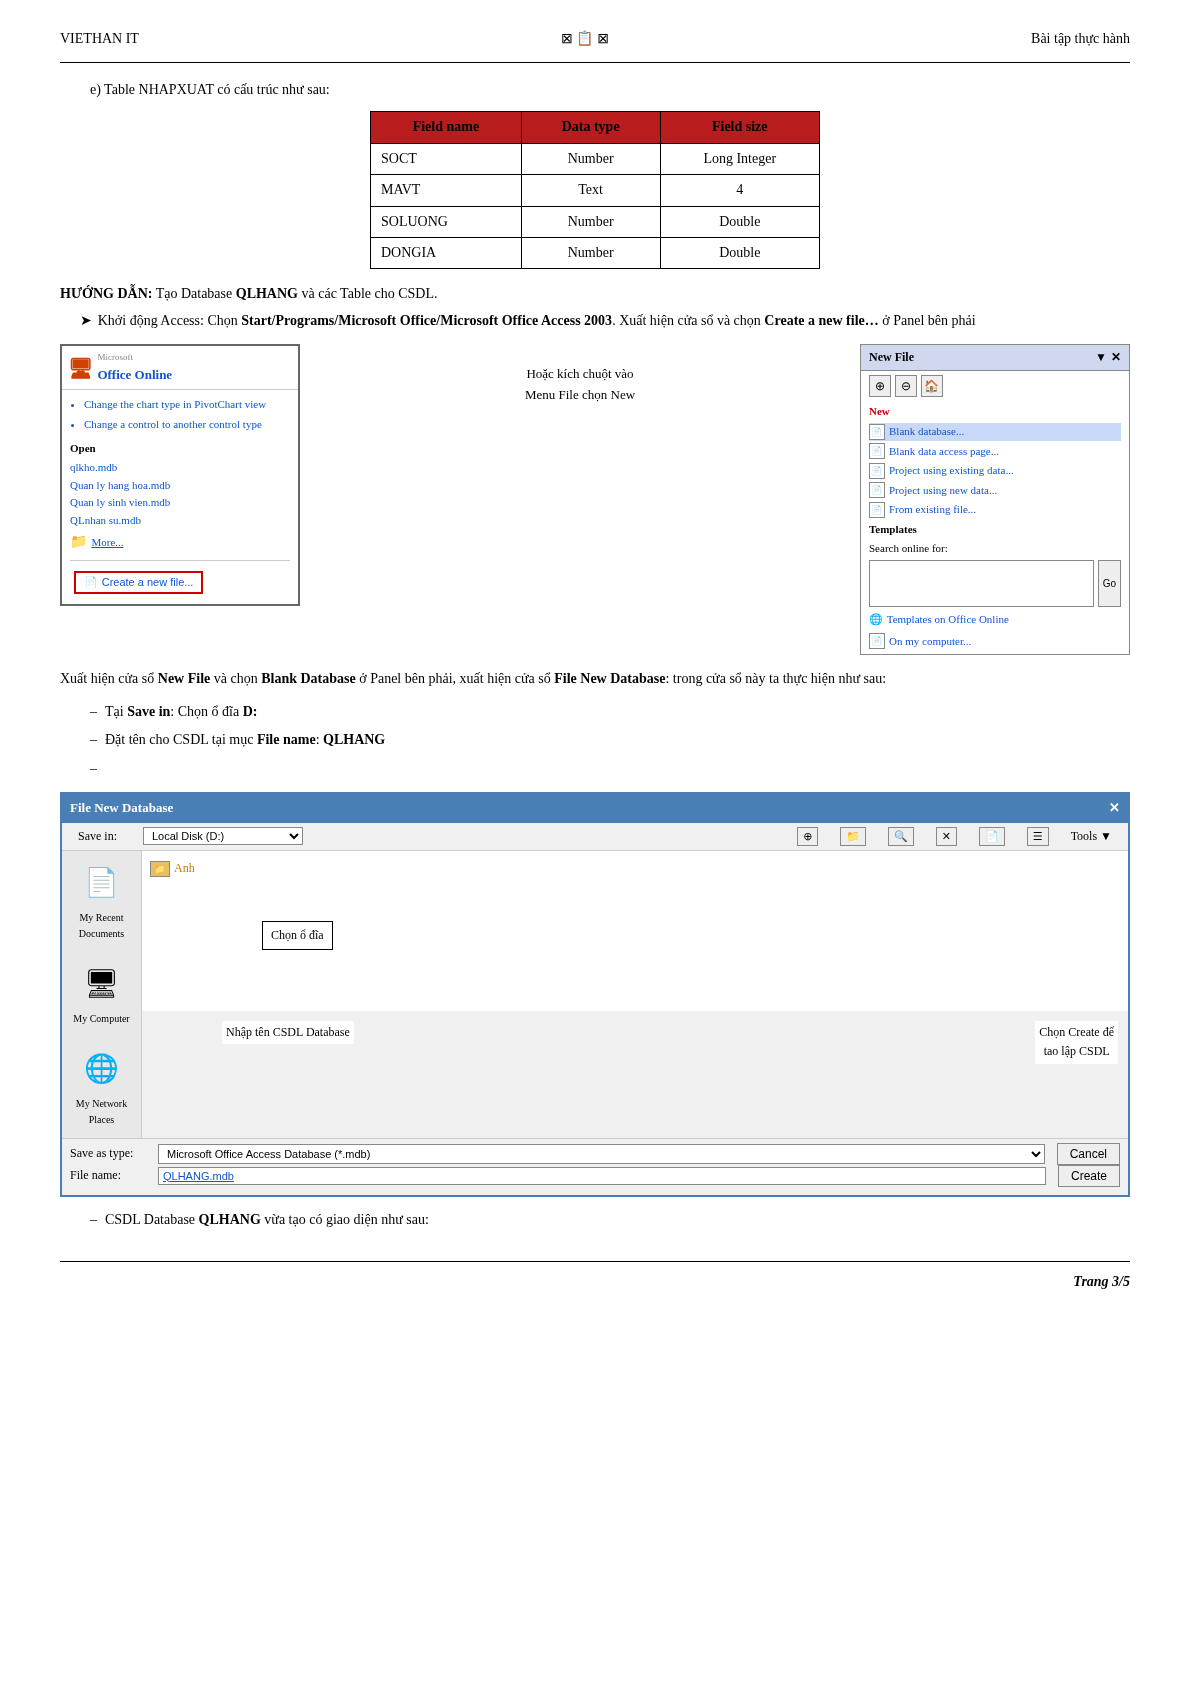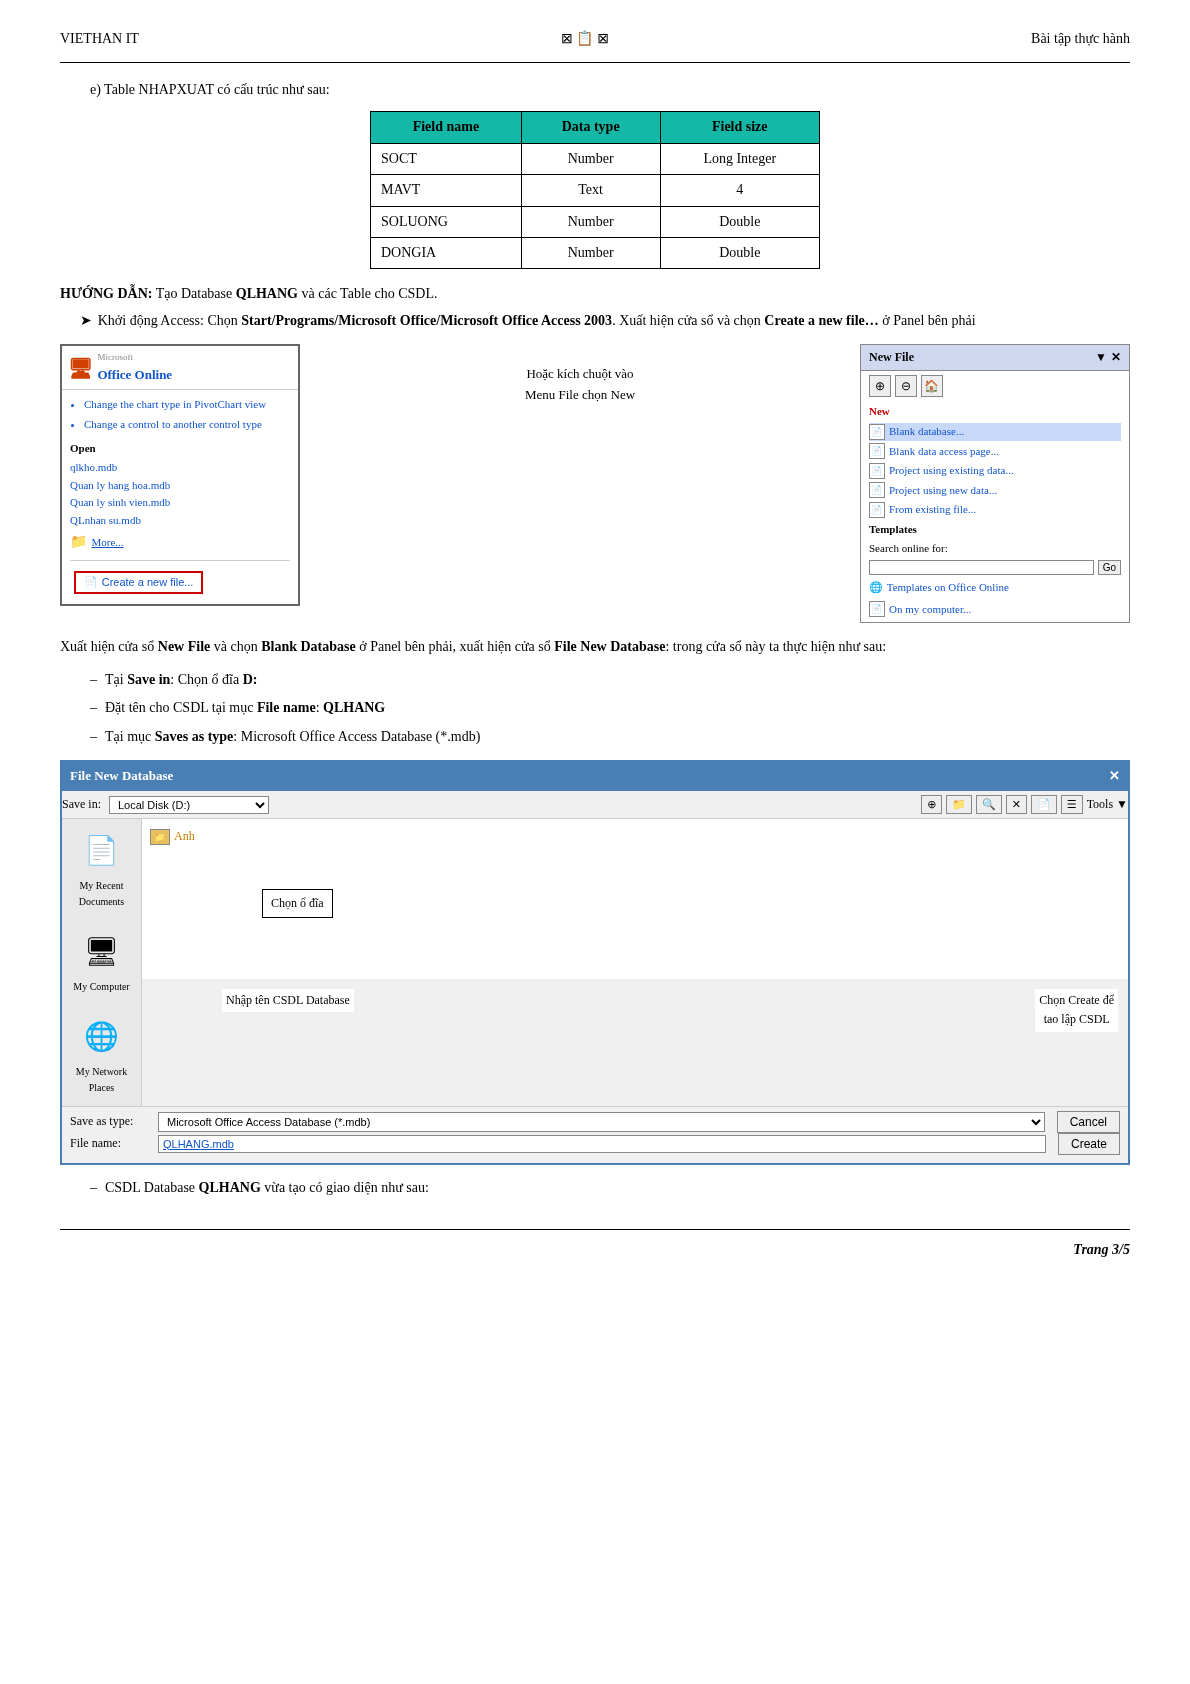--- a/index.html
+++ b/index.html
@@ -31,21 +31,21 @@
       border-collapse: collapse;
       margin: 10px auto;
       min-width: 450px;
     }
     .data-table th, .data-table td {
       border: 1px solid #000;
       padding: 4px 20px;
       text-align: center;
     }
     .data-table th {
-      background: #14b8a6;
+      background: #b91c1c;
       font-weight: bold;
       text-align: center;
     }
     .data-table td:first-child {
       text-align: left;
       padding-left: 10px;
     }
 
     
     .section-label {
@@ -137,21 +137,21 @@
     .new-file-panel-body { padding: 4px 8px; }
     .new-file-panel-icons { display: flex; gap: 4px; margin-bottom: 6px; }
     .new-file-icon { width: 22px; height: 22px; border: 1px solid #888; display: flex; align-items: center; justify-content: center; font-size: 12px; background: #eee; cursor: pointer; }
     .new-file-section { font-weight: bold; font-size: 11px; margin: 4px 0 2px 0; color: #cc0000; }
     .new-file-link { display: flex; align-items: center; gap: 4px; font-size: 11px; color: #1155cc; margin-bottom: 2px; }
     .new-file-link-highlighted { background: #c8d8f8; }
     .file-icon { width: 16px; height: 16px; background: #fff; border: 1px solid #888; display: inline-flex; align-items: center; justify-content: center; font-size: 9px; color: #d04000; flex-shrink: 0; }
     .templates-section { font-weight: bold; font-size: 11px; }
     .search-row { display: flex; margin: 2px 0; gap: 4px; }
     .search-input { flex: 1; border: 1px solid #888; font-size: 10px; padding: 1px; }
-    .go-btn { border: 1px solid #888; background: #eee; font-size: 10px; padding: 1px 4px; cursor: pointer; }
+    .go-btn { border: 1px solid #888; background: #eee; font-size: 10px; padding: 17px 4px; cursor: pointer; }
     .templates-link { display: flex; align-items: center; gap: 4px; font-size: 11px; color: #1155cc; margin-top: 4px; }
 
     
     .file-new-db {
       border: 2px solid #4a7fb5;
       background: #f0f0f0;
       margin: 12px 0;
       font-size: 12px;
     }
     .file-new-db-title {
@@ -160,24 +160,24 @@
       padding: 4px 8px;
       font-weight: bold;
       font-size: 13px;
       display: flex;
       justify-content: space-between;
       align-items: center;
     }
     .file-new-db-toolbar {
       background: #f0f0f0;
       border-bottom: 1px solid #ccc;
-      padding: 4px 0;
-      display: flex;
-      align-items: center;
-      gap: 4px;
+      padding: 4px 16px;
+      display: flex;
+      align-items: flex-start;
+      gap: 22px;
     }
     .toolbar-label { font-size: 12px; margin-right: 4px; }
     .toolbar-select {
       border: 1px solid #888;
       background: #fff;
       font-size: 11px;
       padding: 1px 4px;
       min-width: 160px;
     }
     .toolbar-btn { border: 1px solid #888; background: #eee; padding: 2px 5px; font-size: 11px; cursor: pointer; }
@@ -410,21 +410,20 @@
   <div class="dash-item">
     <span class="dash-sym">–</span>
     <span>Tại <span class="bold">Save in</span>: Chọn ổ đĩa <span class="bold">D:</span></span>
   </div>
   <div class="dash-item">
     <span class="dash-sym">–</span>
     <span>Đặt tên cho CSDL tại mục <span class="bold">File name</span>: <span class="bold">QLHANG</span></span>
   </div>
   <div class="dash-item">
     <span class="dash-sym">–</span>
-    <span>Tại mục <span class="bold">Saves as type</span>: Microsoft Office Access Database (*.mdb)</span>
   </div>
 
   <div class="file-new-db">
     <div class="file-new-db-title">
       <span>File New Database</span>
       <span style="cursor:pointer;">✕</span>
     </div>
     <div class="file-new-db-toolbar">
       <span class="toolbar-label">Save in:</span>
       <select class="toolbar-select">

